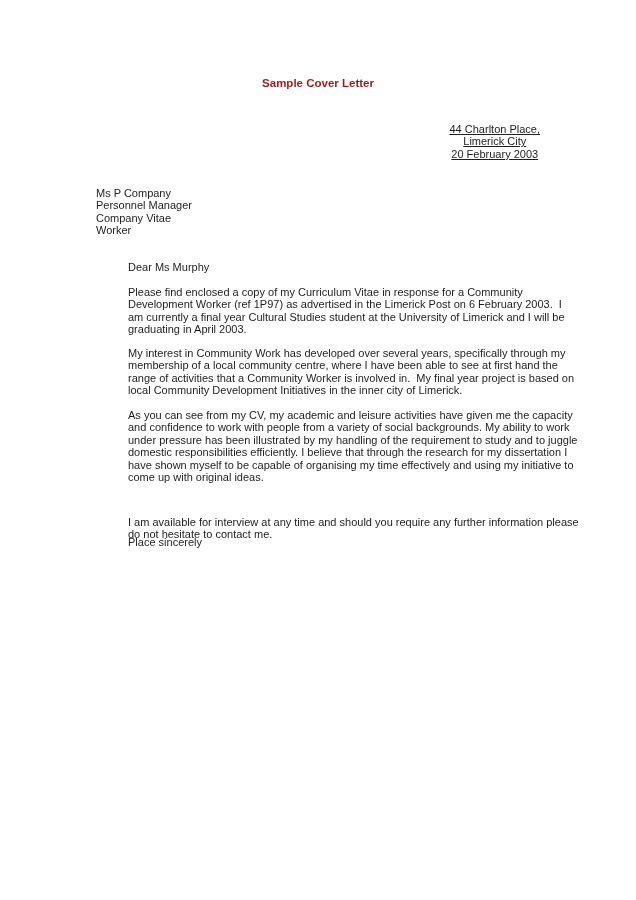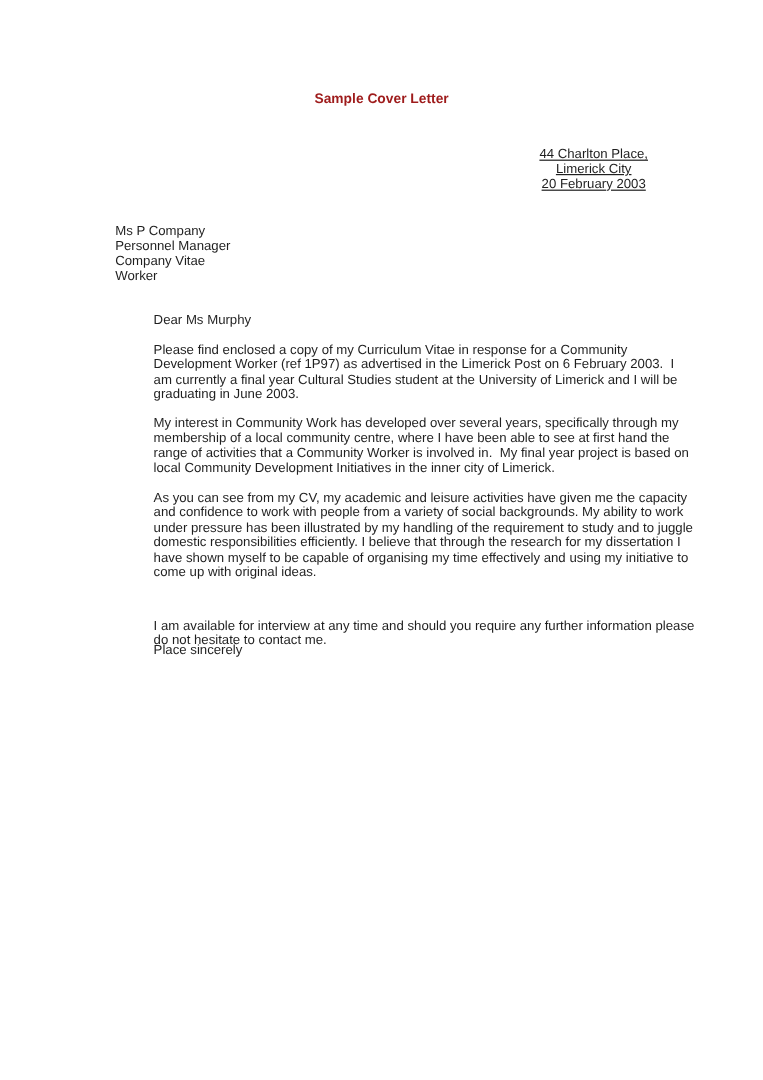--- a/index.html
+++ b/index.html
@@ -66,21 +66,21 @@
 
   <div class="recipient-block">
     <div>Ms P Company</div>
     <div>Personnel Manager</div>
     <div>Company Vitae</div>
     <div>Worker</div>
   </div>
 
   <div class="body-line salutation">Dear Ms Murphy</div>
 
-  <p class="body-par par-0">Please find enclosed a copy of my Curriculum Vitae in response for a Community Development Worker (ref 1P97) as advertised in the Limerick Post on 6 February 2003.  I am currently a final year Cultural Studies student at the University of Limerick and I will be graduating in June 2003.</p>
+  <p class="body-par par-0">Please find enclosed a copy of my Curriculum Vitae in response for a Community Development Worker (ref 1P97) as advertised in the Limerick Post on 6 February 2003.  I am currently a final year Cultural Studies student at the University of Limerick and I will be graduating in April 2003.</p>
 
   <p class="body-par par-1">My interest in Community Work has developed over several years, specifically through my membership of a local community centre, where I have been able to see at first hand the range of activities that a Community Worker is involved in.  My final year project is based on local Community Development Initiatives in the inner city of Limerick.</p>
 
   <p class="body-par par-2">As you can see from my CV, my academic and leisure activities have given me the capacity and confidence to work with people from a variety of social backgrounds. My ability to work under pressure has been illustrated by my handling of the requirement to study and to juggle domestic responsibilities efficiently. I believe that through the research for my dissertation I have shown myself to be capable of organising my time effectively and using my initiative to come up with original ideas.</p>
 
   <p class="body-par par-3">I am available for interview at any time and should you require any further information please do not hesitate to contact me.</p>
 
   <div class="body-line closing">Place sincerely</div>
 
 

